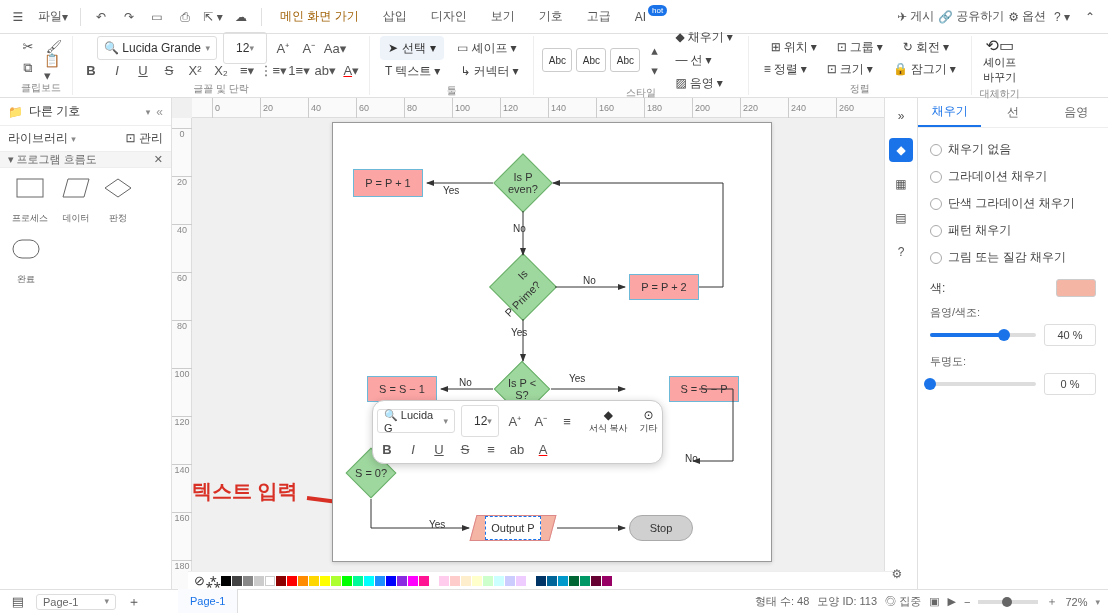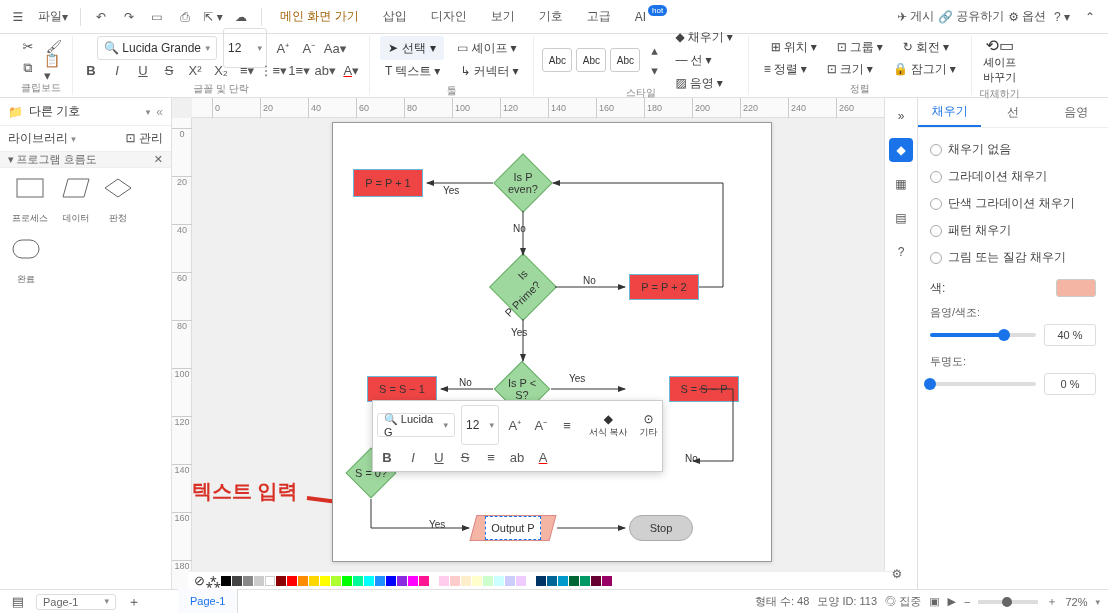--- a/index.html
+++ b/index.html
@@ -11,21 +11,21 @@
 .menubar .tab.active { color:#a16207; }
 .menubar .tab .label { white-space:nowrap; }
 .menubar .spacer { flex:1; }
 .hot-badge { background:#1a73e8; color:#fff; font-size:8px; padding:1px 4px; border-radius:6px; margin-left:2px; position:relative; top:-6px; }
 .toolbar { height:64px; border-bottom:1px solid #e0e0e0; display:flex; padding:2px 10px; }
 .tb-group { display:flex; flex-direction:column; align-items:center; padding:0 8px; border-right:1px solid #eee; justify-content:flex-start; }
 .tb-row { display:flex; align-items:center; gap:6px; height:24px; }
 .tb-label { font-size:10px; color:#888; margin-top:2px; }
 .tb-btn { width:20px; height:20px; display:flex; align-items:center; justify-content:center; color:#555; cursor:pointer; font-size:13px; }
 .font-select { width:120px; height:24px; border:1px solid #ddd; border-radius:3px; padding:0 6px; display:flex; align-items:center; font-size:12px; color:#333; cursor:pointer; justify-content:space-between; }
-.size-select { width:44px; height:40px; border:1px solid #ddd; border-radius:3px; padding:0 4px; display:flex; align-items:center; justify-content:space-between; cursor:pointer; }
+.size-select { width:44px; height:32px; border:1px solid #ddd; border-radius:3px; padding:0 12px; display:flex; align-items:center; justify-content:space-between; cursor:pointer; }
 .abc-box { width:30px; height:24px; border:1px solid #ccc; border-radius:3px; display:flex; align-items:center; justify-content:center; font-size:10px; cursor:pointer; }
 .shape-btn { height:22px; padding:0 6px; border:1px solid transparent; border-radius:3px; display:flex; align-items:center; gap:3px; cursor:pointer; font-size:12px; color:#444; }
 .select-btn { background:#eef3fa; border-radius:4px; padding:2px 8px; display:flex; align-items:center; gap:4px; cursor:pointer; height:24px; }
 .main { display:flex; height:calc(613px - 34px - 64px - 24px); }
 .left-panel { width:172px; border-right:1px solid #e0e0e0; display:flex; flex-direction:column; }
 .lp-header { height:28px; display:flex; align-items:center; padding:0 8px; gap:6px; border-bottom:1px solid #eee; }
 .lp-search { padding:6px 8px; display:flex; gap:4px; }
 .lp-search input { flex:1; border:1px solid #ddd; border-radius:10px; padding:2px 8px; font-size:11px; height:22px; }
 .lp-search button { background:#1a73e8; color:#fff; border:none; border-radius:4px; padding:0 8px; font-size:11px; cursor:pointer; }
 .lp-lib { padding:4px 8px; display:flex; align-items:center; justify-content:space-between; font-size:12px; color:#444; }
@@ -34,30 +34,30 @@
 .shape-item { display:flex; flex-direction:column; align-items:center; gap:14px; cursor:pointer; }
 .shape-item svg { width:28px; height:20px; }
 .shape-item .slabel { font-size:9px; color:#666; }
 .canvas-area { flex:1; position:relative; background:#f0f0f0; overflow:hidden; }
 .ruler-h { position:absolute; top:0; left:20px; right:0; height:20px; background:#fafafa; border-bottom:1px solid #ddd; }
 .ruler-v { position:absolute; top:20px; left:0; width:20px; bottom:0; background:#fafafa; border-right:1px solid #ddd; }
 .ruler-tick-h { position:absolute; top:0; height:20px; font-size:9px; color:#888; border-left:1px solid #ccc; padding-left:2px; line-height:20px; }
 .ruler-tick-v { position:absolute; left:0; width:20px; font-size:9px; color:#888; border-top:1px solid #ccc; text-align:center; }
 .canvas-page { position:absolute; left:160px; top:24px; width:440px; height:440px; background:#fff; border:1px solid #999; box-shadow:0 1px 4px rgba(0,0,0,0.15); }
 .shape { position:absolute; font-size:11px; display:flex; align-items:center; justify-content:center; color:#333; text-align:center; }
-.proc { background:#ef4444; border:1px solid #6cb8d8; }
+.proc { background:#fca5a5; border:1px solid #6cb8d8; }
 .decision { background:#9fd89f; border:1px solid #6aaf6a; transform:rotate(45deg); }
 .decision span { transform:rotate(-45deg); display:block; }
 .term { background:#d0d0d0; border:1px solid #aaa; border-radius:14px; }
 .output-shape { background:#f5b5a5; border:1px solid #d88; transform:skewX(-15deg); }
 .output-shape span { transform:skewX(15deg); }
 .flow-label { position:absolute; font-size:10px; color:#333; }
 .annotation { position:absolute; font-weight:bold; font-size:20px; font-family:sans-serif; }
 .red { color:#d93025; }
-.mini-toolbar { position:absolute; background:#fff; border:1px solid #ccc; border-radius:0; box-shadow:0 2px 8px rgba(0,0,0,0.2); padding:4px; display:flex; flex-direction:column; gap:2px; }
+.mini-toolbar { position:absolute; background:#fff; border:1px solid #ccc; border-radius:12px; box-shadow:0 2px 8px rgba(0,0,0,0.2); padding:4px; display:flex; flex-direction:column; gap:2px; }
 .mini-row { display:flex; align-items:center; gap:6px; }
 .right-strip { width:34px; border-left:1px solid #e0e0e0; border-right:1px solid #e0e0e0; display:flex; flex-direction:column; align-items:center; gap:10px; padding-top:6px; }
 .right-strip .ricon { width:24px; height:24px; display:flex; align-items:center; justify-content:center; color:#555; cursor:pointer; border-radius:4px; }
 .right-strip .ricon.active { background:#1a73e8; color:#fff; }
 .right-panel { width:190px; display:flex; flex-direction:column; }
 .rp-tabs { display:flex; border-bottom:1px solid #eee; height:30px; }
 .rp-tab { flex:1; display:flex; align-items:center; justify-content:center; font-size:12px; color:#666; cursor:pointer; }
 .rp-tab.active { color:#1a73e8; border-bottom:2px solid #1a73e8; }
 .rp-body { padding:8px 12px; font-size:12px; color:#444; }
 .radio-row { display:flex; align-items:center; gap:6px; padding:5px 0; cursor:pointer; }

